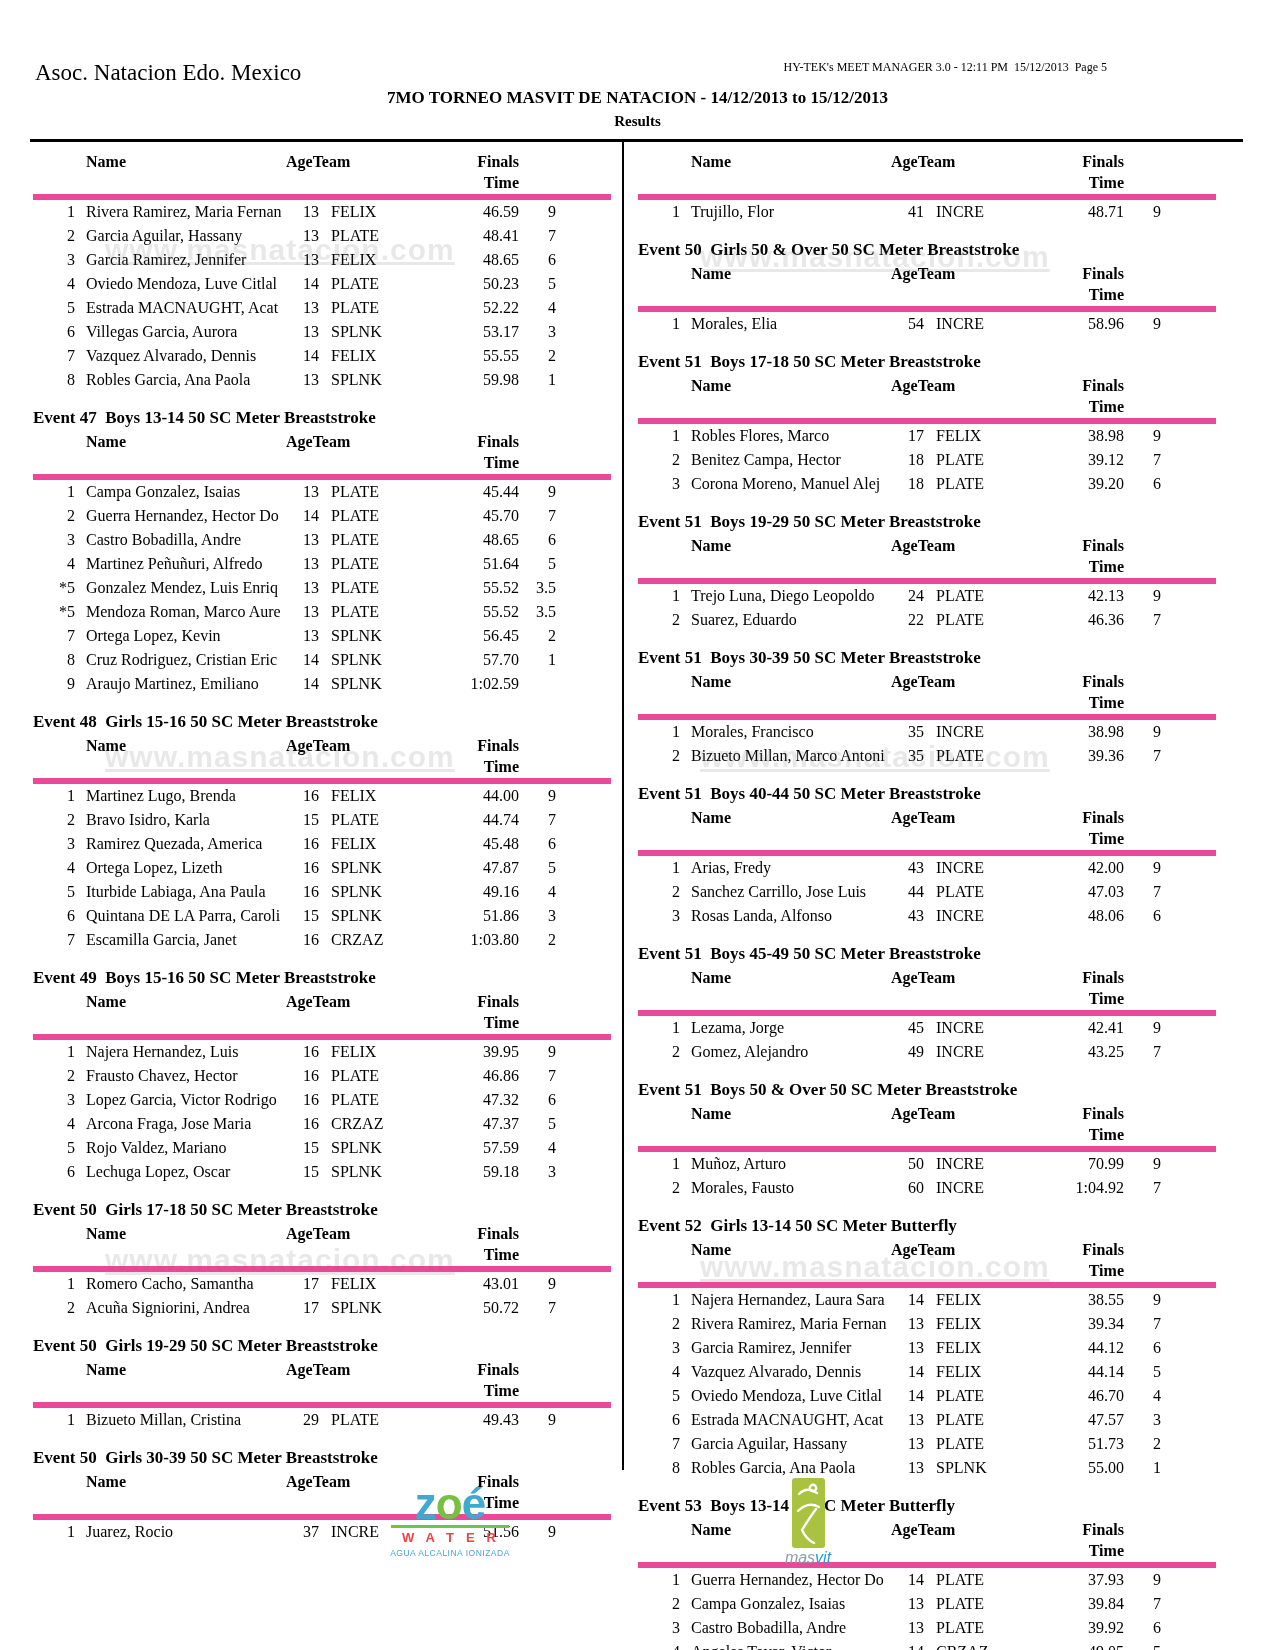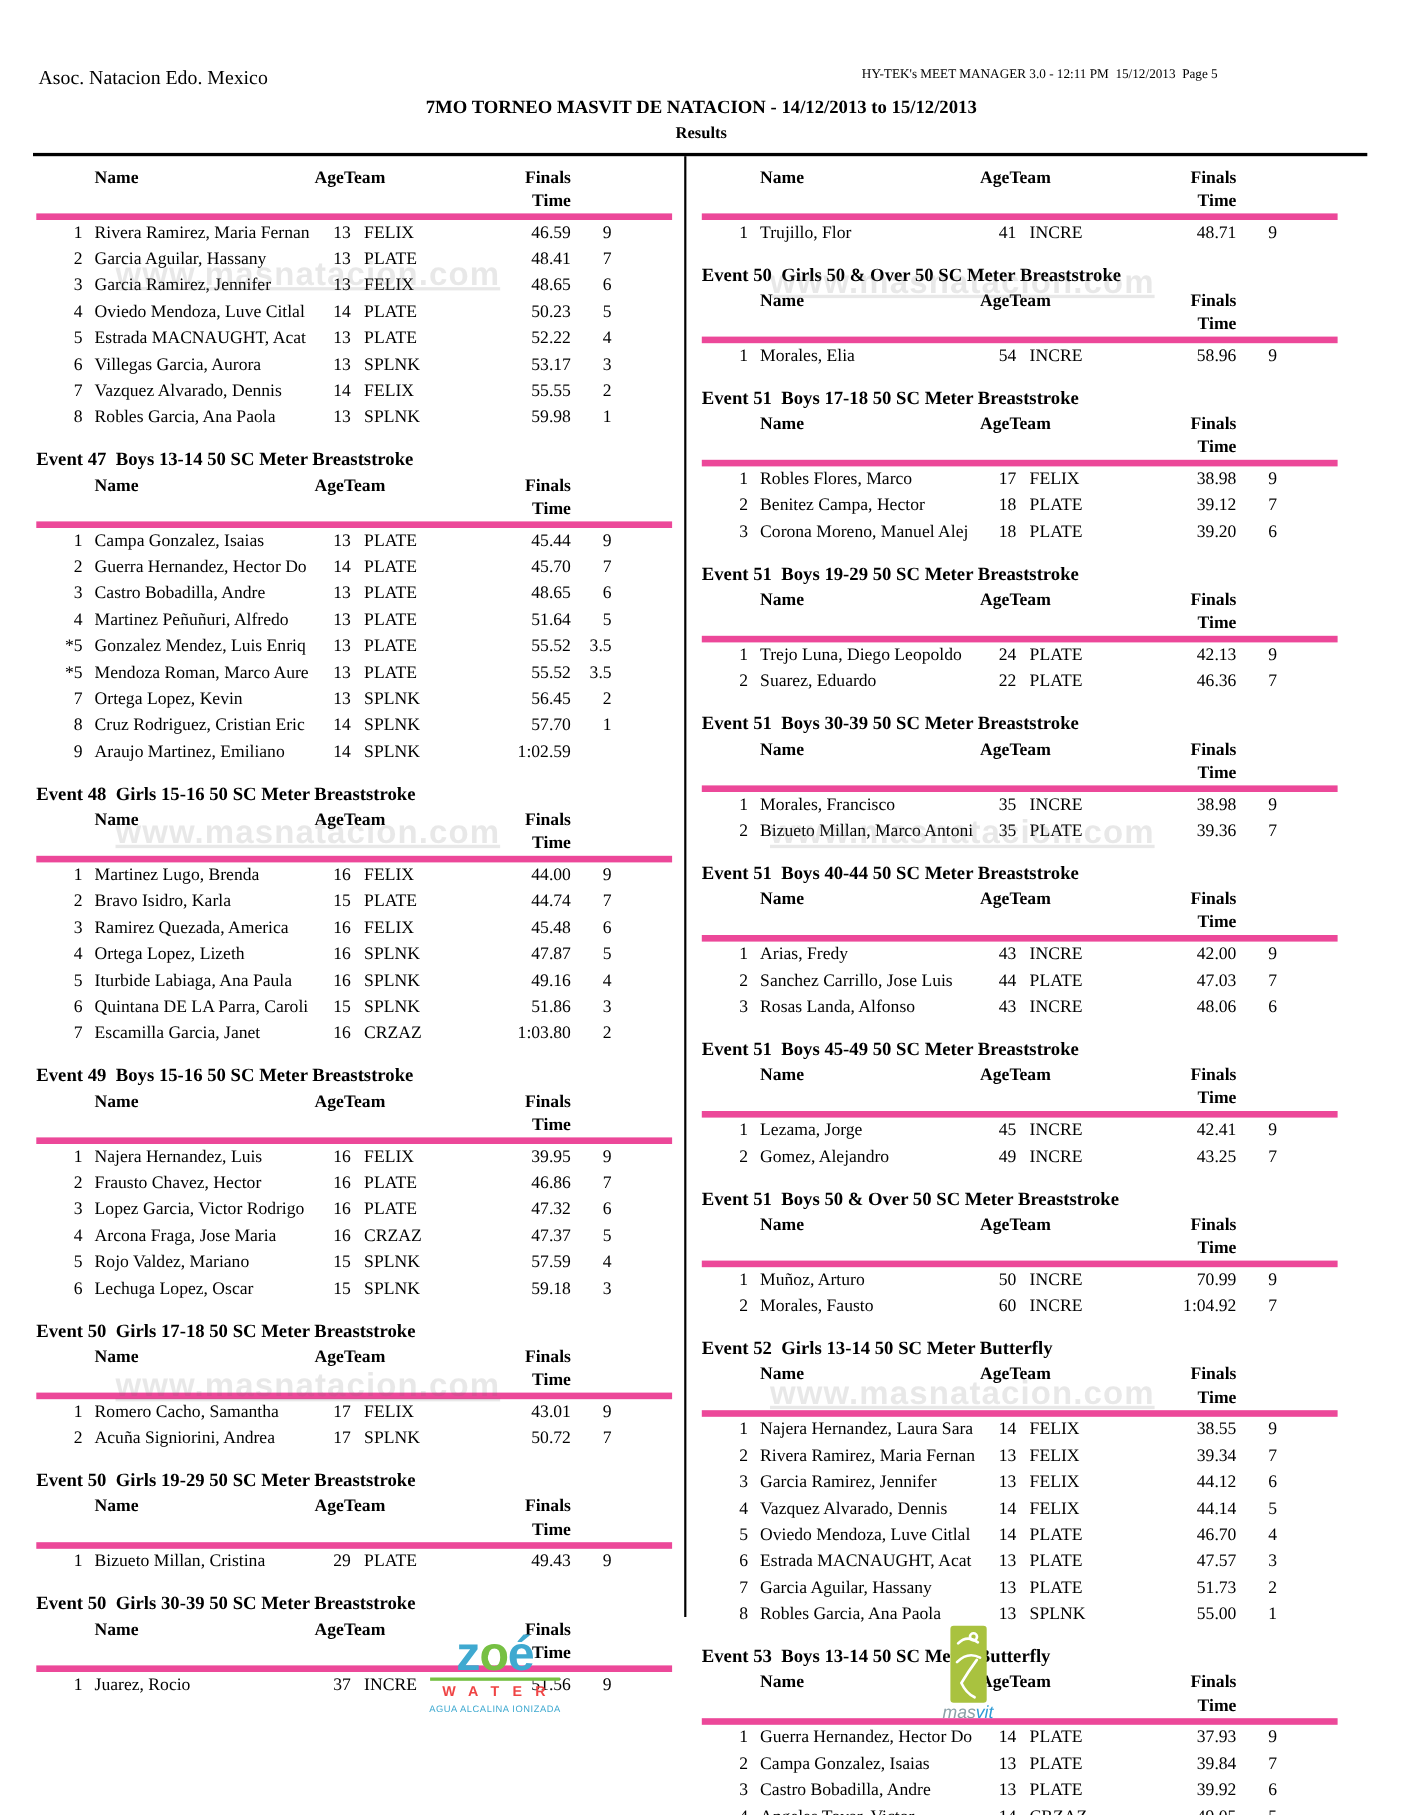--- a/index.html
+++ b/index.html
@@ -1,20 +1,20 @@
 <!DOCTYPE html>
 <html><head>
 <meta charset="utf-8">
 <title>Results</title>
 <style>
   html,body{margin:0;padding:0;background:#ffffff;}
   body{width:1275px;height:1650px;position:relative;overflow:hidden;
        font-family:"Liberation Serif",serif;color:#000;}
 
-  .hdr-left{position:absolute;left:35px;top:60px;font-size:18px;}
+  .hdr-left{position:absolute;left:35px;top:60px;font-size:23px;}
   .hdr-right{position:absolute;right:168px;top:60px;font-size:12px;white-space:pre;}
   .meet-title{position:absolute;left:0;width:100%;top:88px;text-align:center;
               font-size:17px;font-weight:bold;}
   .results-heading{position:absolute;left:0;width:100%;top:113px;text-align:center;
               font-size:15px;font-weight:bold;}
   .top-rule{position:absolute;left:30px;width:1213px;top:139px;height:3px;background:#000;}
   .column-divider{position:absolute;left:622px;top:142px;width:2px;height:1328px;background:#000;}
 
   .col{position:absolute;top:146px;width:578px;}
   .col-left{left:33px;}
@@ -48,21 +48,21 @@
   .zoe-word{font-size:44px;font-weight:800;line-height:36px;letter-spacing:-1px;}
   .zoe-z,.zoe-e{color:#3fa9d0;}
   .zoe-o{color:#76c043;position:relative;display:inline-block;}
   .zoe-o::after{content:"";position:absolute;left:50%;top:58%;width:11px;height:11px;
        background:#fff;border-radius:0 55% 55% 55%;transform:translate(-50%,-50%) rotate(45deg);}
   .zoe-underline{height:3px;width:118px;background:#76c043;margin:3px auto 2px;}
   .zoe-water{font-size:13px;font-weight:bold;color:#ef4444;letter-spacing:12px;padding-left:10px;}
   .zoe-tagline{font-size:8.5px;color:#3fa9d0;letter-spacing:.5px;margin-top:3px;}
 
   
-  .masvit{position:absolute;left:856px;top:1478px;width:48px;text-align:center;
+  .masvit{position:absolute;left:784px;top:1478px;width:48px;text-align:center;
           font-family:"Liberation Sans",sans-serif;}
   .masvit-rect{width:33px;height:70px;margin:0 auto;background:#a9c23f;border-radius:3px;
           display:flex;align-items:center;justify-content:center;}
   .masvit-label{font-size:16px;font-style:italic;line-height:17px;margin-top:1px;}
   .masvit-gray{color:#8ba1a8;}
   .masvit-blue{color:#2e9bd6;}
 </style>
 </head>
 <body>
 

